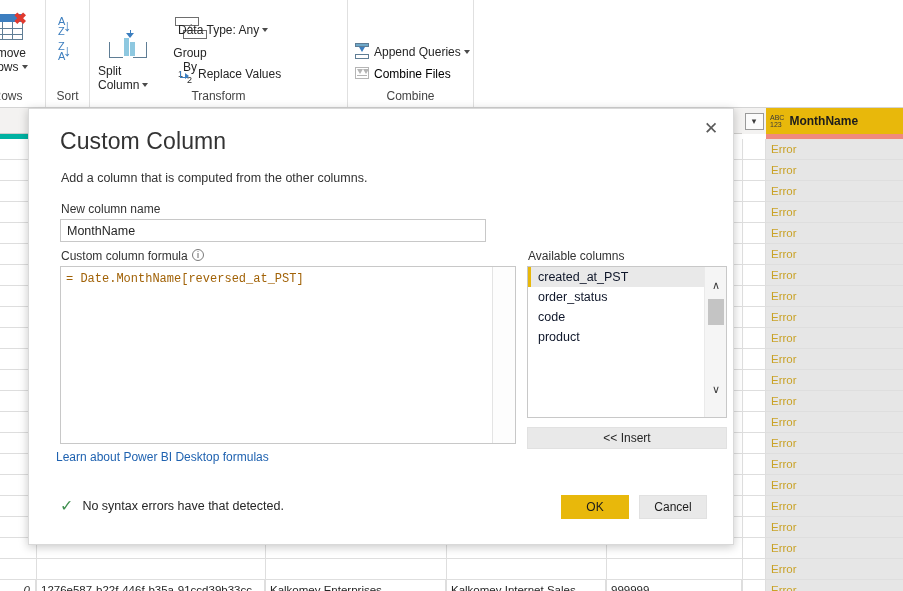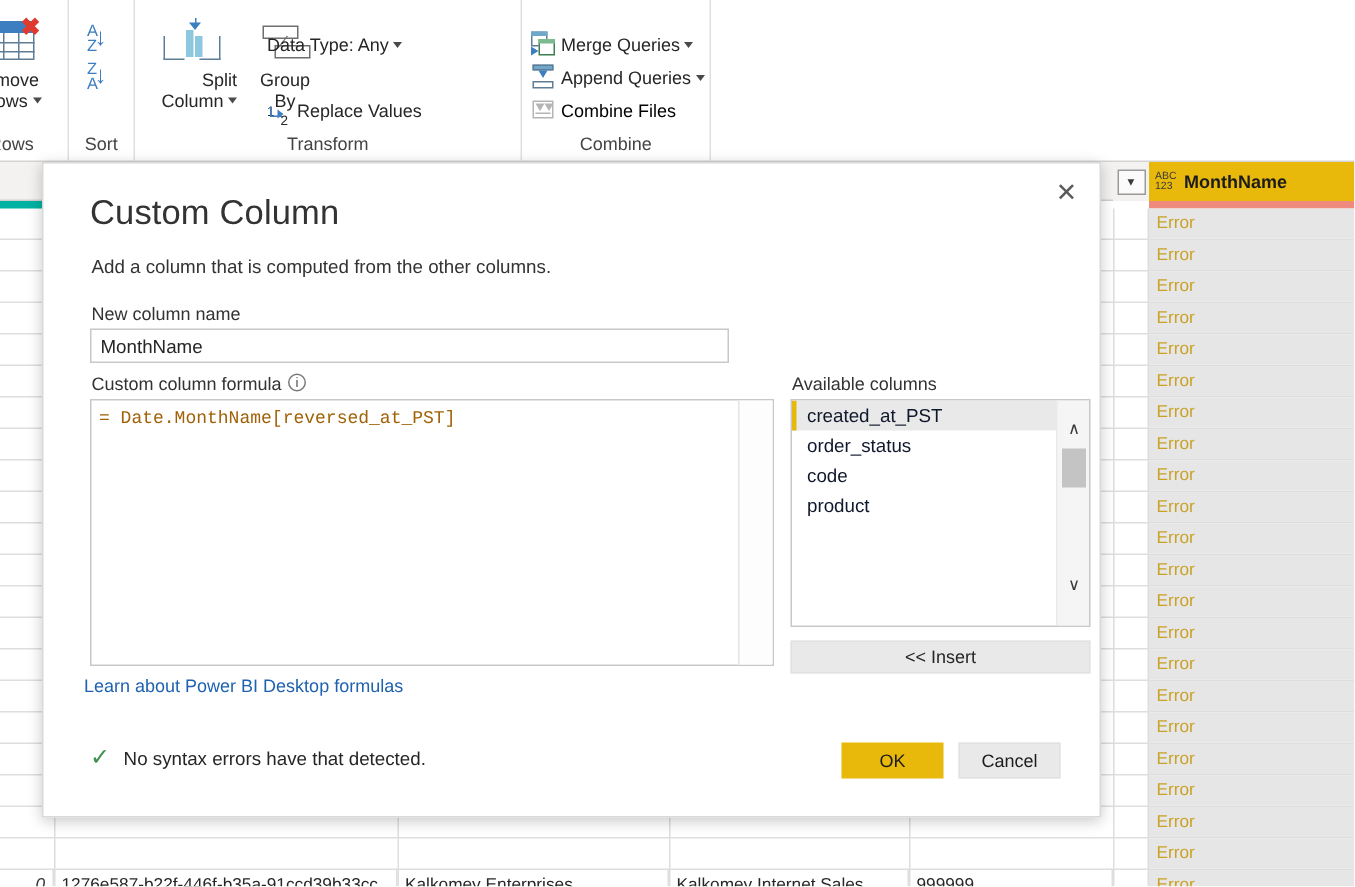--- a/index.html
+++ b/index.html
@@ -104,21 +104,21 @@
   }
   .sort-ico .l1 { display:block; }
   .sort-ico .l2 { display:block; }
   .sort-arrow {
     position: absolute; left: 15px; top: 0px;
     color: #3c7ebf; font-size: 16px; line-height: 20px;
   }
 
   
   #grp-transform { left: 90px; width: 258px; }
-  #btn-split { position: absolute; left: 8px; top: 12px; width: 60px; text-align:right; }
+  #btn-split { position: absolute; left: 8px; top: 30px; width: 60px; text-align:left; }
   #btn-groupby { position: absolute; left: 70px; top: 12px; width: 60px; text-align:center; }
 
   .ico-split {
     position: relative; width: 46px; height: 32px; margin: 0 auto;
   }
   .ico-split .bar { position: absolute; bottom: 6px; background: #8ec8e0; }
   .ico-split .bracket {
     position: absolute; bottom: 4px; width: 14px; height: 16px;
     border: 1px solid #5f7d95; border-top: none;
     box-sizing: border-box;
@@ -584,25 +584,20 @@
     <div class="menu-item" style="left:88px; top:64px;">
       <span class="menu-ico ico-replace">
         <span class="n1">1</span><span class="hook"></span><span class="hookarrow"></span><span class="n2">2</span>
       </span><span>Replace Values</span>
     </div>
 
     <div class="rib-label">Transform</div>
   </div>
 
   <div class="rib-group divided" id="grp-combine">
-    <div class="menu-item" style="left:6px; top:20px;">
-      <span class="menu-ico ico-merge">
-        <span class="t1"></span><span class="t1h"></span><span class="t2"></span><span class="t2h"></span><span class="ar"></span>
-      </span><span>Merge Queries</span><span class="caret-dn"></span>
-    </div>
     <div class="menu-item" style="left:6px; top:42px;">
       <span class="menu-ico ico-append">
         <span class="top"></span><span class="ar"></span><span class="bot"></span>
       </span><span>Append Queries</span><span class="caret-dn"></span>
     </div>
     <div class="menu-item disabled" style="left:6px; top:64px;">
       <span class="menu-ico ico-combine">
         <span class="box"></span><span class="a1"></span><span class="a2"></span><span class="ln"></span>
       </span><span>Combine Files</span>
     </div>

